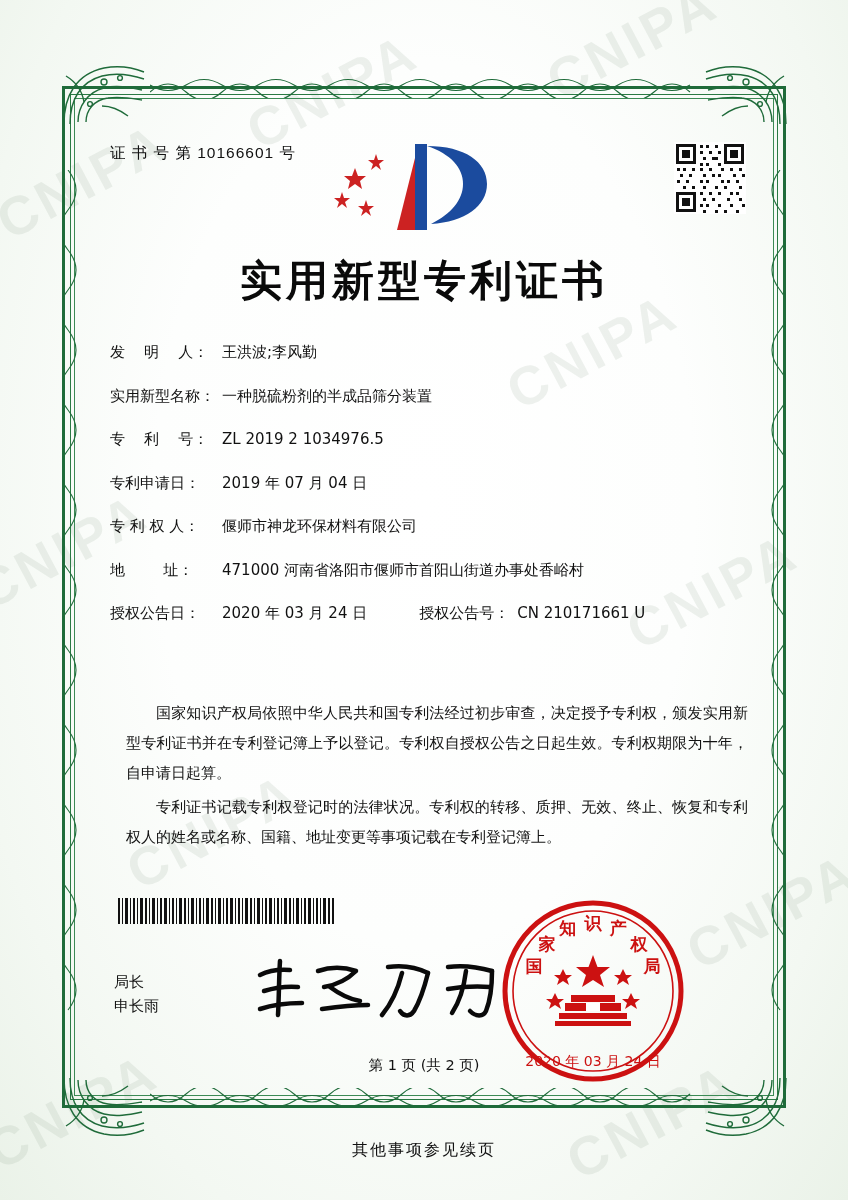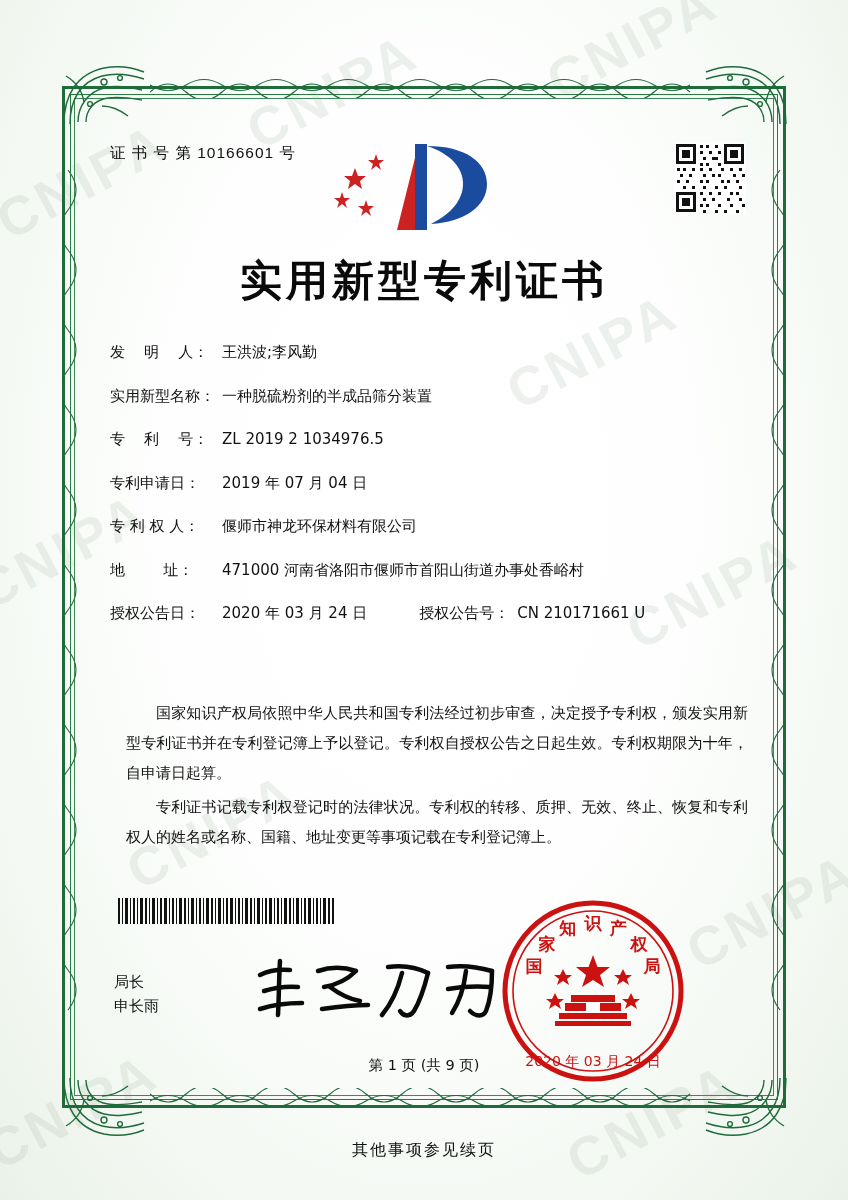--- a/index.html
+++ b/index.html
@@ -600,17 +600,17 @@
           <text transform="translate(95,95) rotate(-24) translate(0,-62) rotate(24)" text-anchor="middle">知</text>
           <text transform="translate(95,95) rotate(0) translate(0,-62) rotate(0)" text-anchor="middle">识</text>
           <text transform="translate(95,95) rotate(24) translate(0,-62) rotate(-24)" text-anchor="middle">产</text>
           <text transform="translate(95,95) rotate(48) translate(0,-62) rotate(-48)" text-anchor="middle">权</text>
           <text transform="translate(95,95) rotate(72) translate(0,-62) rotate(-72)" text-anchor="middle">局</text>
         </g>
         <text x="95" y="170" text-anchor="middle" fill="#cc1111" font-family="DejaVu Sans, sans-serif" font-size="14">2020 年 03 月 24 日</text>
       </svg>
     </div>
 
-    <div class="page-no">第 1 页 (共 9 页)</div>
+    <div class="page-no">第 1 页 (共 2 页)</div>
   </div>
 
   <div class="footer-note">其他事项参见续页</div>
 </div>
 
 </body></html>

